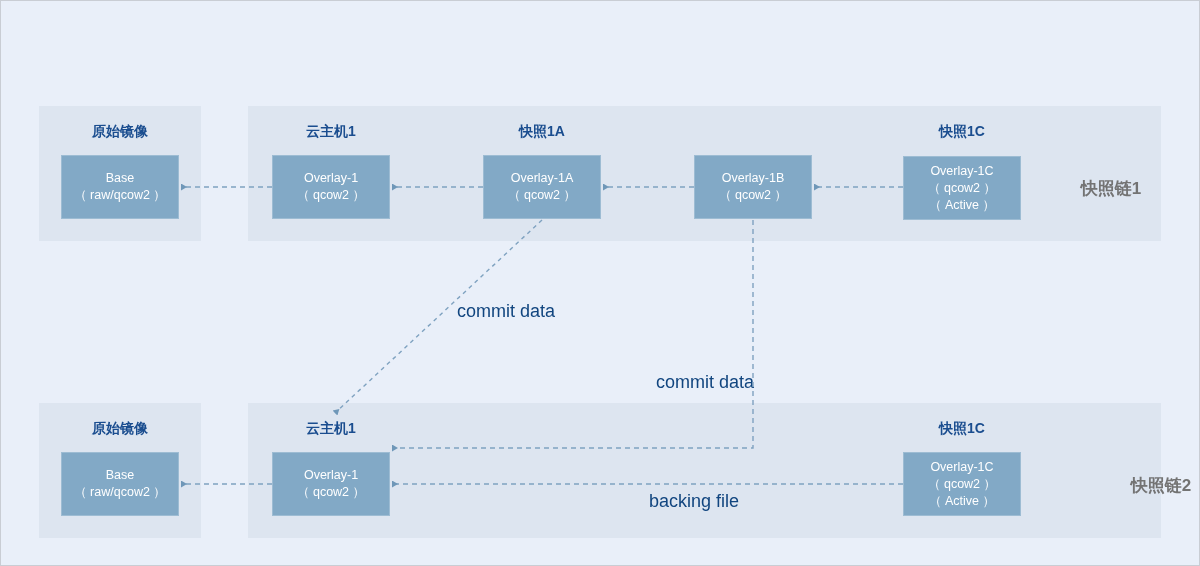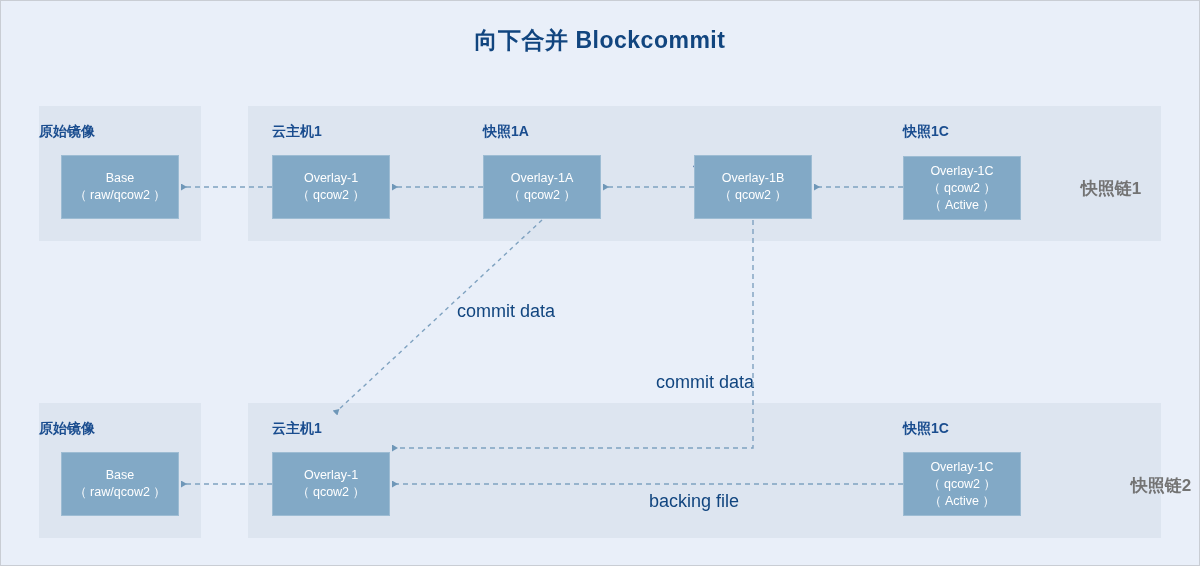--- a/index.html
+++ b/index.html
@@ -41,20 +41,21 @@
     position: absolute;
     background: #dde5f0;
   }
 
   
   .caption {
     position: absolute;
     font-size: 14px;
     font-weight: bold;
     color: #1a4d8f;
+    text-align: center;
     white-space: nowrap;
   }
 
   
   .chain-label {
     position: absolute;
     font-size: 17px;
     font-weight: bold;
     color: #737373;
     text-align: center;
@@ -93,21 +94,20 @@
     width: 1198px;
     height: 564px;
     pointer-events: none;
   }
 </style>
 </head>
 <body>
 
 <div id="canvas">
 
-  <div id="title">向下合并 Blockcommit</div>
 
   <div class="panel" style="left:38px; top:105px; width:162px; height:135px;"></div>
   <div class="panel" style="left:247px; top:105px; width:913px; height:135px;"></div>
 
   <div class="caption" style="left:38px; top:122px; width:162px;">原始镜像</div>
   <div class="caption" style="left:271px; top:122px; width:118px;">云主机1</div>
   <div class="caption" style="left:482px; top:122px; width:118px;">快照1A</div>
   <div class="caption" style="left:693px; top:122px; width:118px;margin-top:36px;">快照1B</div>
   <div class="caption" style="left:902px; top:122px; width:118px;">快照1C</div>
 

